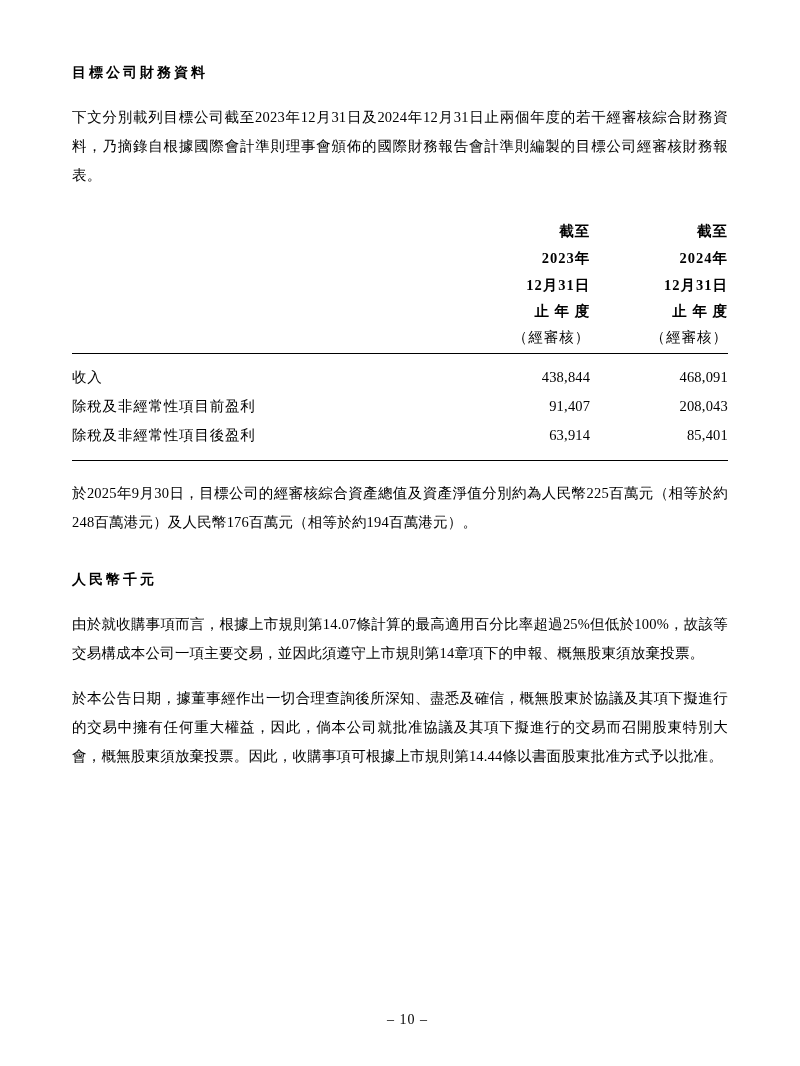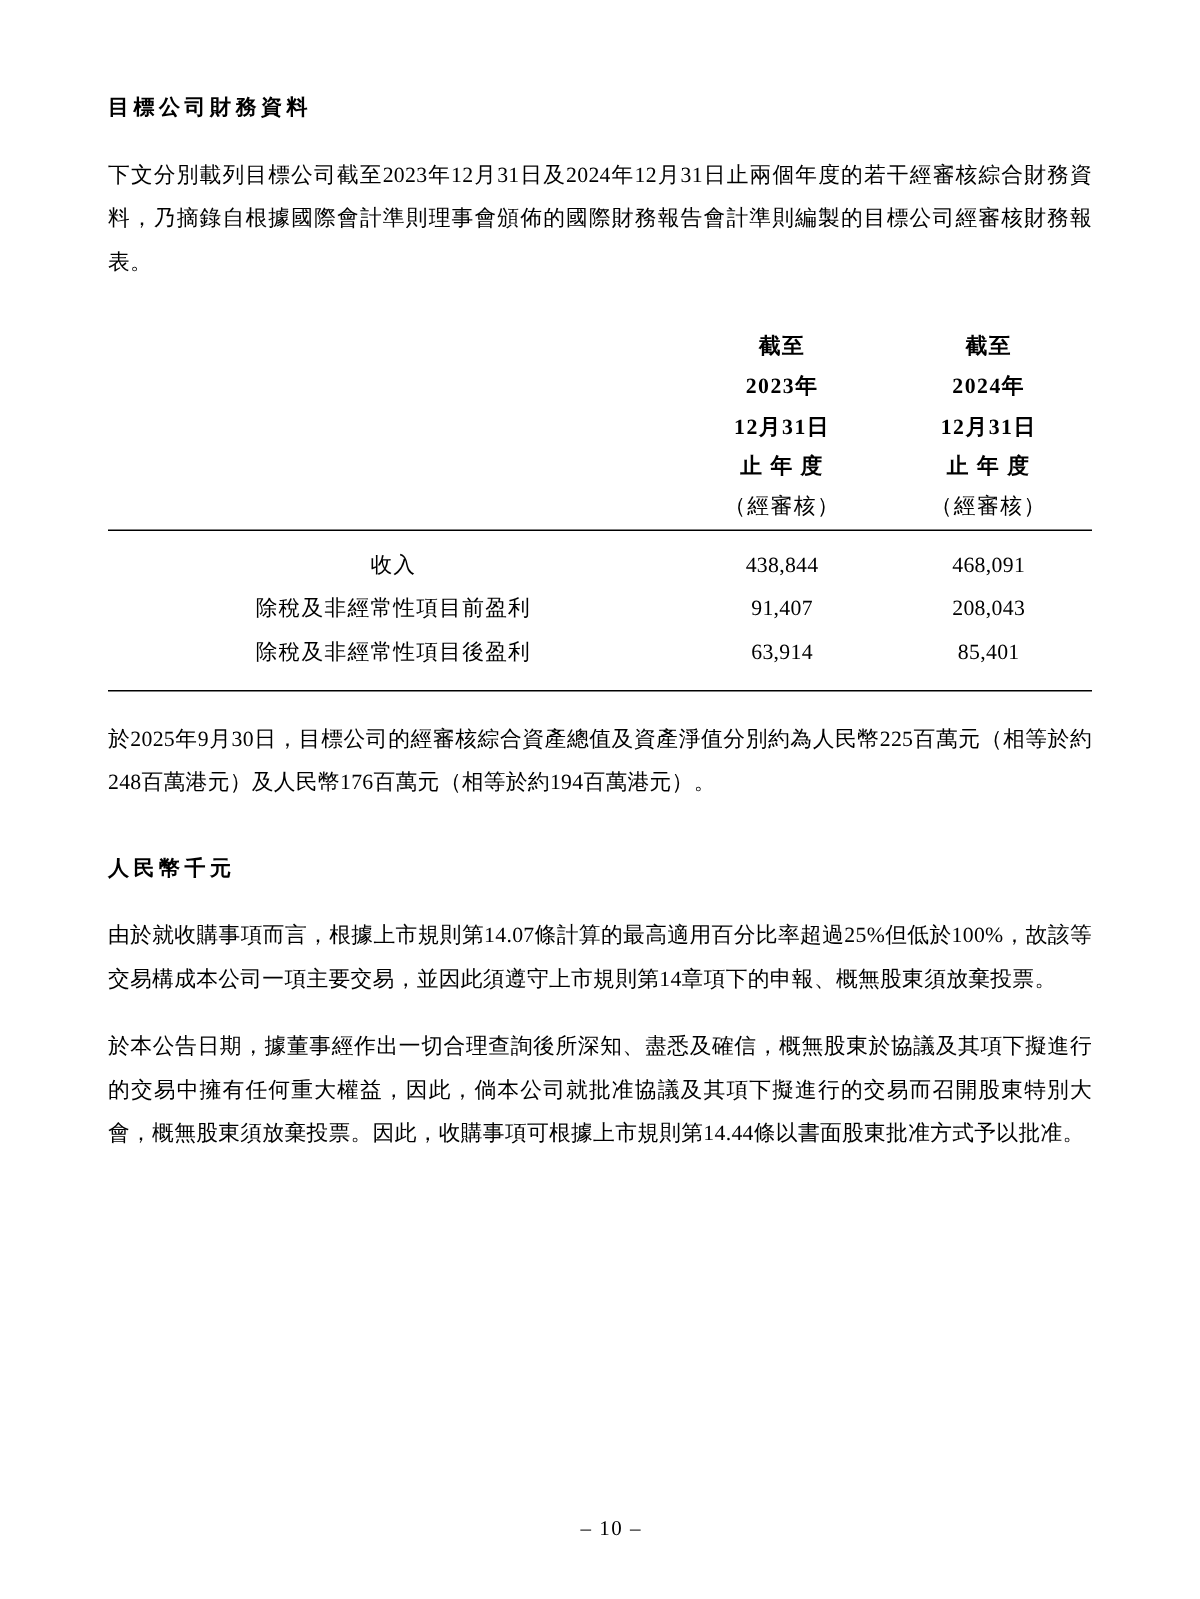--- a/index.html
+++ b/index.html
@@ -41,49 +41,49 @@
   
   .fin-table {
     width: 100%;
     border-collapse: collapse;
     font-size: 14.5px;
     margin-top: 10px;
   }
   .fin-table td, .fin-table th {
     padding: 0;
     vertical-align: bottom;
-    text-align: center;
   }
   .col-label { width: 58%; }
   .col-num   { width: 21%; text-align: right; }
   .hdr-cell {
     text-align: right;
     font-weight: bold;
     line-height: 1.85;
     white-space: nowrap;
     letter-spacing: 1px;
   }
   .hdr-cell.normal {
     font-weight: normal;
+    font-family: Liberation Mono, monospace;
   }
   .hdr-spacer td { height: 10px; }
   .rule-row td {
     border-bottom: 1px solid #000;
     height: 1px;
     padding: 0;
     line-height: 0;
     font-size: 0;
   }
   .rule-gap td { height: 9px; }
   .data-row td {
     line-height: 2.0;
     font-size: 14.5px;
   }
   .data-row .col-label { letter-spacing: 0.8px; }
-  .data-row .col-num { text-align: center; letter-spacing: 0.2px; }
+  .data-row .col-num { text-align: right; letter-spacing: 0.2px; }
   .table-wrap { margin: 18px 0 12px 0; }
   .after-table-gap { height: 6px; }
 
   
   .footer {
     position: absolute;
     left: 15px;
     right: 0;
     bottom: 38px;
     text-align: center;

